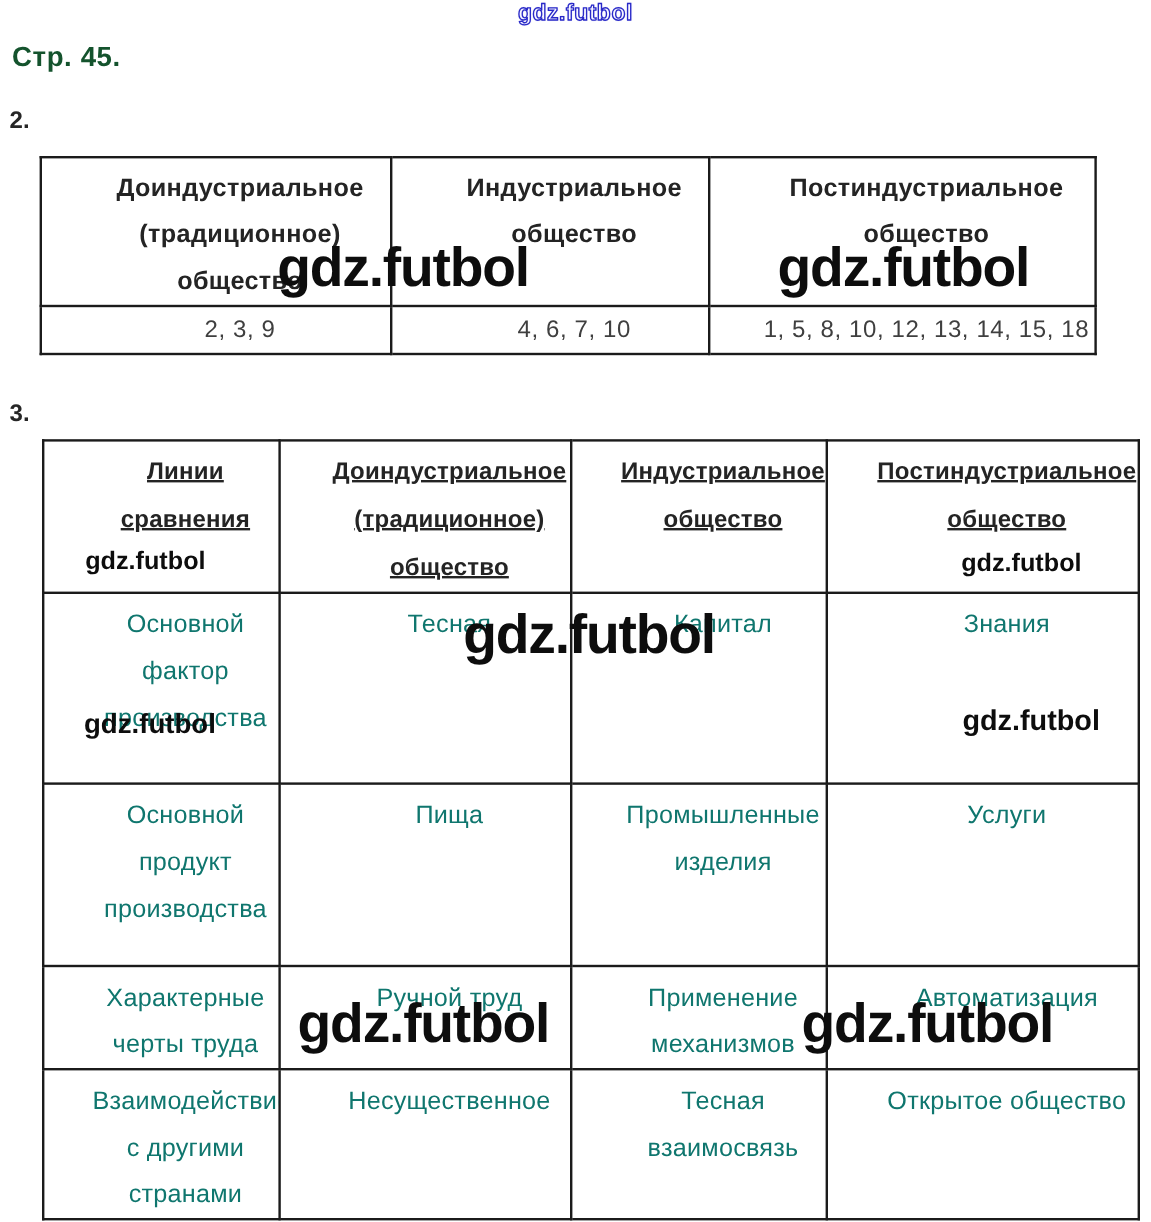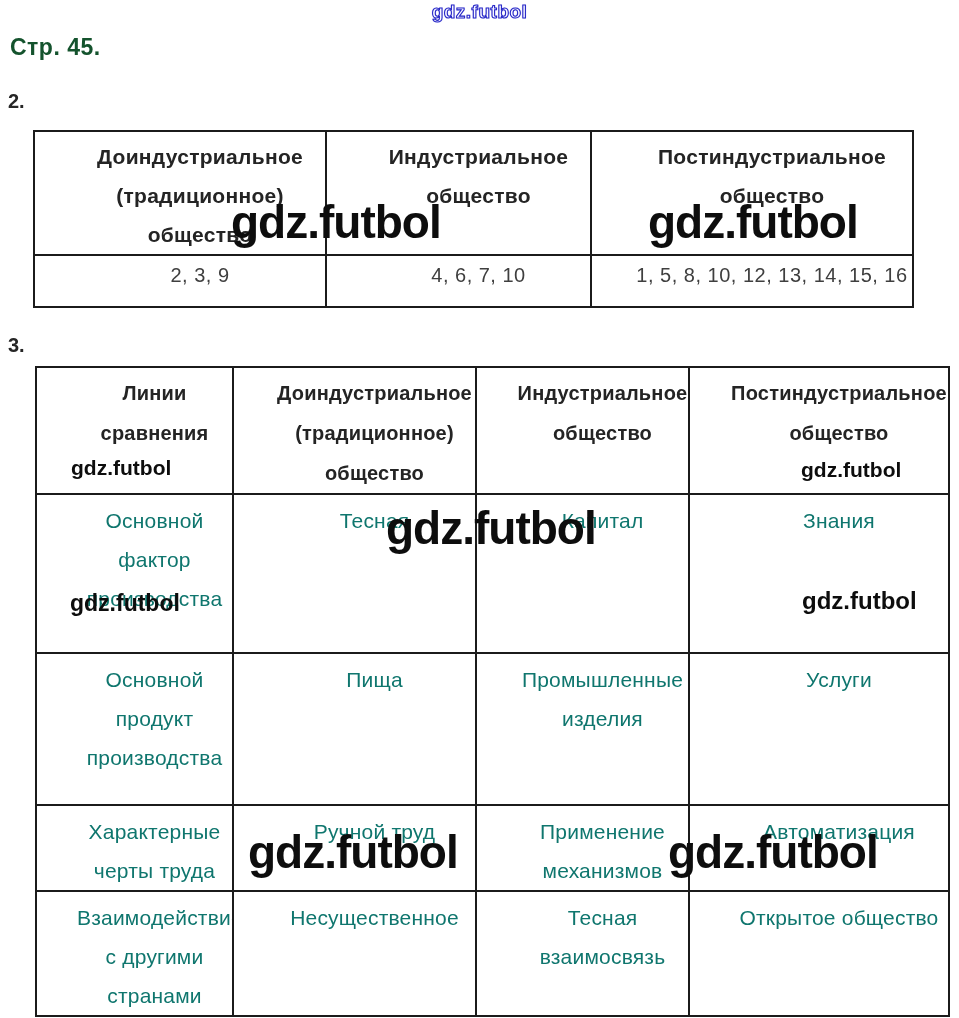--- a/index.html
+++ b/index.html
@@ -41,30 +41,30 @@
   }
 
   
   .t1 { left: 33px; top: 130px; width: 879px; }
   .t1 .hdr td {
     height: 117px;
     font-size: 21px; font-weight: bold; color: #242424;
     line-height: 39px; padding-top: 5px; letter-spacing: 0.3px;
   }
   .t1 .vals td {
-    height: 52px;
+    height: 40px;
     font-size: 20px; color: #3f3f3f;
     line-height: 34px; padding-top: 2px; letter-spacing: 0.5px;
   }
 
   
   .t2 { left: 35px; top: 366px; width: 913px; }
   .t2 .hdr td {
     font-size: 20px; font-weight: bold; color: #242424;
-    line-height: 40px; padding-top: 5px; letter-spacing: 0.2px;
+    line-height: 40px; padding-top: 5px; letter-spacing: 0.2px; text-decoration: underline;
   }
   .t2 .body-cell, .t2 .row-label {
     font-size: 21px; color: #0f766e;
     line-height: 39px; padding-top: 6px; letter-spacing: 0.2px;
   }
 
   
   .wm { 
     position: absolute; pointer-events: none;
     color: #0d0d0d; font-weight: bold; line-height: 1; white-space: nowrap;
@@ -104,21 +104,21 @@
 (традиционное)
 общество</td>
       <td>Индустриальное
 общество</td>
       <td>Постиндустриальное
 общество</td>
     </tr>
     <tr class="vals">
       <td>2, 3, 9</td>
       <td>4, 6, 7, 10</td>
-      <td>1, 5, 8, 10, 12, 13, 14, 15, 16</td>
+      <td>1, 5, 8, 10, 12, 13, 14, 15, 18</td>
     </tr>
   </tbody>
     </table>
 
   <div class="q-label q3">3.</div>
 
   <table class="t2">
     <colgroup>
         <col style="width:197px">
         <col style="width:243px">

